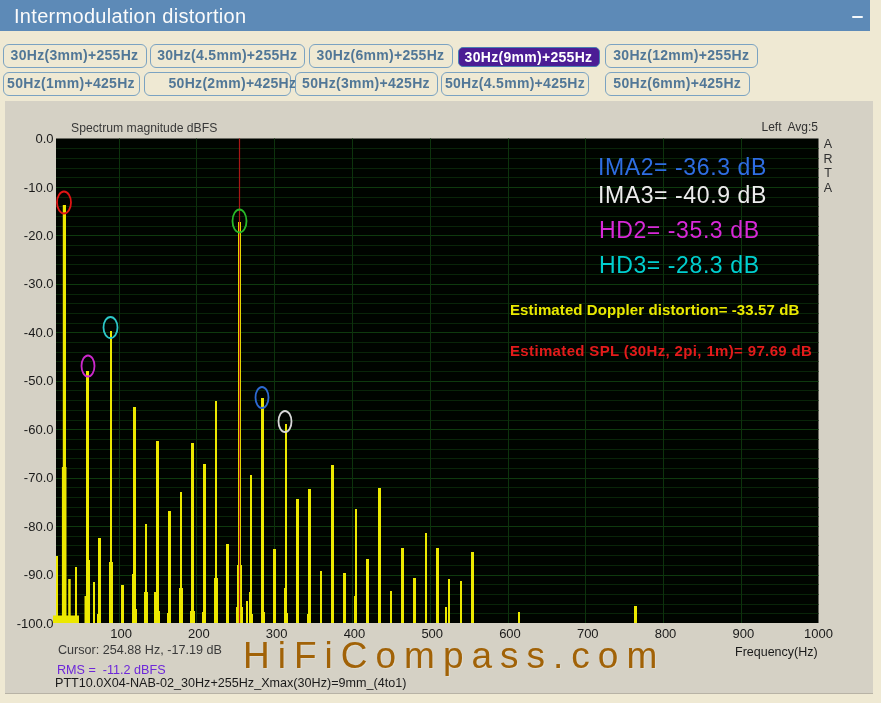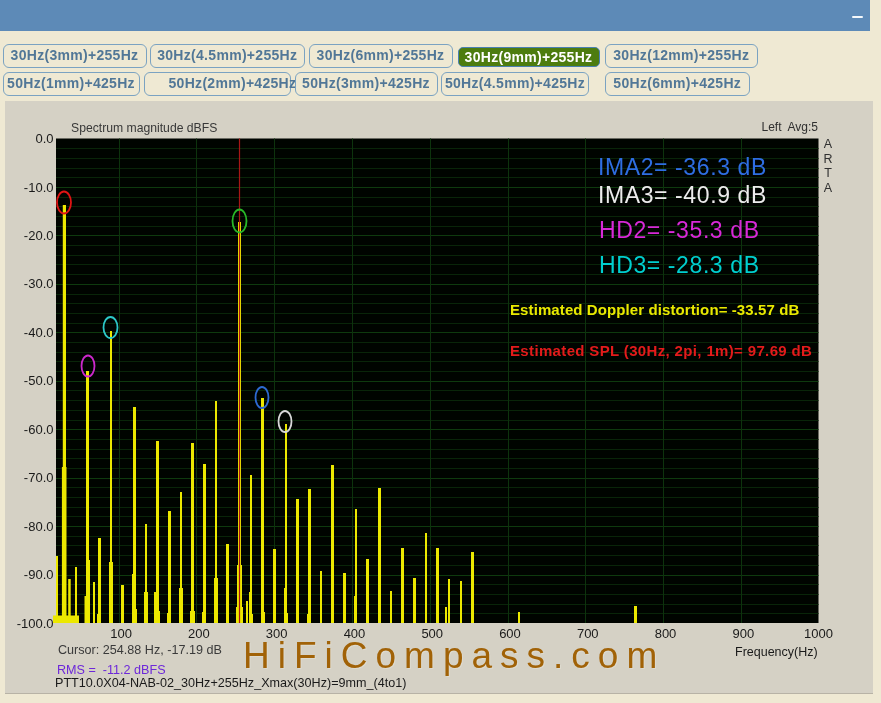--- a/index.html
+++ b/index.html
@@ -4,28 +4,29 @@
 <style>
   html,body{margin:0;padding:0;}
   body{width:881px;height:703px;background:#efe9d3;position:relative;overflow:hidden;
        font-family:"Liberation Sans", sans-serif;}
   .abs{position:absolute;}
   #header{left:2px;top:1px;width:870px;height:31px;background:#5d8ab7;}
   #header .title{position:absolute;left:14px;top:5px;font-size:20px;color:#fbfbfb;letter-spacing:0.3px;}
   #header .minus{position:absolute;left:852px;top:16px;width:11px;height:2px;background:#f4f8fb;border-radius:1px;}
   .tab{position:absolute;height:23.5px;border:1.5px solid #7ba3c2;border-radius:6px;
        box-sizing:border-box;color:#517797;font-size:14px;letter-spacing:0.3px;text-align:center;line-height:21px;font-weight:bold;}
-  .tab.sel{background:#4d7c0f;border-color:#4a80b2;color:#ffffff;}
+  .tab.sel{background:#4c1d95;border-color:#4a80b2;color:#ffffff;}
   #panel{left:5px;top:101px;width:868px;height:593px;background:#d5d1c5;border-bottom:1px solid #b8b3a6;box-sizing:border-box;}
   #plotsvg{left:0;top:0;}
   .t{position:absolute;white-space:pre;}
 </style>
 </head>
 <body>
   <div id="header">
+    <div class="title">Intermodulation distortion</div>
     <div class="minus"></div>
   </div>
 
   <div class="tab" style="left:2.5px;top:44px;width:144px;">30Hz(3mm)+255Hz</div>
   <div class="tab" style="left:150px;top:44px;width:154.5px;">30Hz(4.5mm)+255Hz</div>
   <div class="tab" style="left:308.5px;top:44px;width:144px;">30Hz(6mm)+255Hz</div>
   <div class="tab sel" style="left:457.5px;top:46.5px;width:142px;height:20px;line-height:18px;border-radius:5px;">30Hz(9mm)+255Hz</div>
   <div class="tab" style="left:605px;top:44px;width:152.5px;">30Hz(12mm)+255Hz</div>
   <div class="tab" style="left:2.5px;top:72px;width:137px;">50Hz(1mm)+425Hz</div>
   <div class="tab" style="left:143.5px;top:72px;width:147.5px;padding-left:24px;">50Hz(2mm)+425Hz</div>

